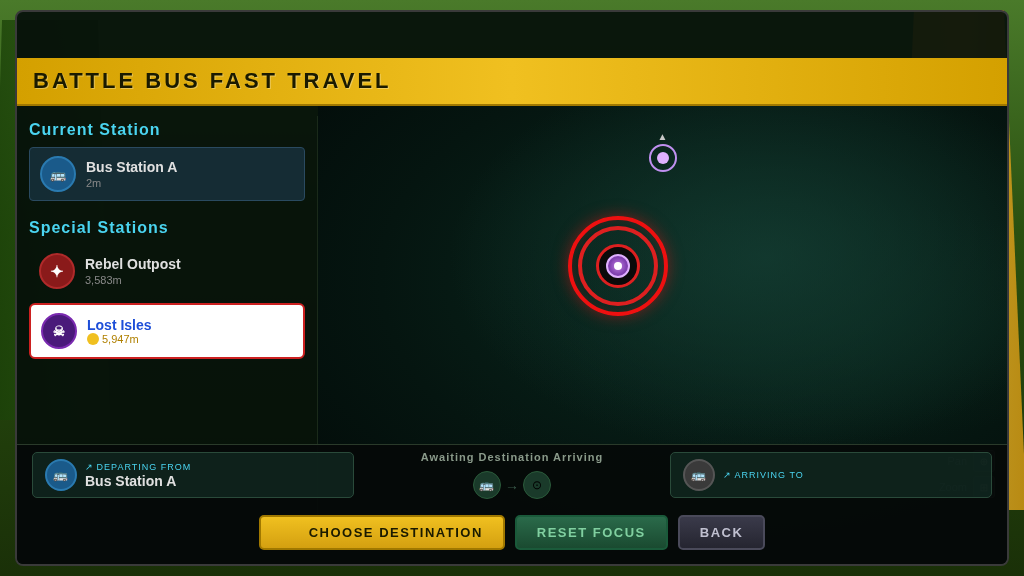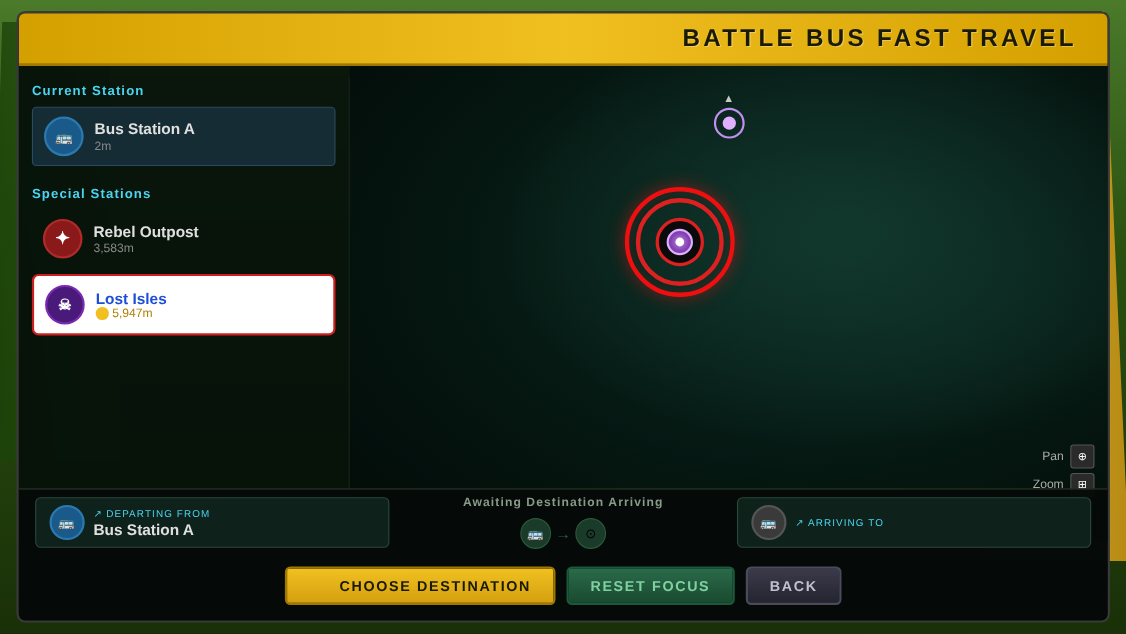--- a/index.html
+++ b/index.html
@@ -56,23 +56,24 @@
       bottom: 10px;
       background: rgba(5, 15, 10, 0.92);
       border: 2px solid #3a3a3a;
       border-radius: 8px;
       overflow: hidden;
     }
 
     
     .header {
       background: linear-gradient(90deg, #d4a000 0%, #f0c020 50%, #d4a000 100%);
-      padding: 10px 28px;
-      text-align: right;
+      padding: 10px 16px;
+      text-align: left;
       border-bottom: 2px solid #a07800;
+      margin-top: 46px;
     }
 
     .header-title {
       font-size: 22px;
       font-weight: 900;
       color: #1a1a00;
       letter-spacing: 3px;
       text-transform: uppercase;
       text-shadow: 1px 1px 0 rgba(255,255,255,0.3);
     }
@@ -85,21 +86,21 @@
 
     
     .left-sidebar {
       width: 300px;
       padding: 15px 12px;
       flex-shrink: 0;
     }
 
     .section-label {
       color: #4ad4f0;
-      font-size: 12px;
+      font-size: 16px;
       font-weight: bold;
       letter-spacing: 1px;
       margin-bottom: 8px;
     }
 
     .station-item {
       display: flex;
       align-items: center;
       padding: 8px 10px;
       border-radius: 4px;

